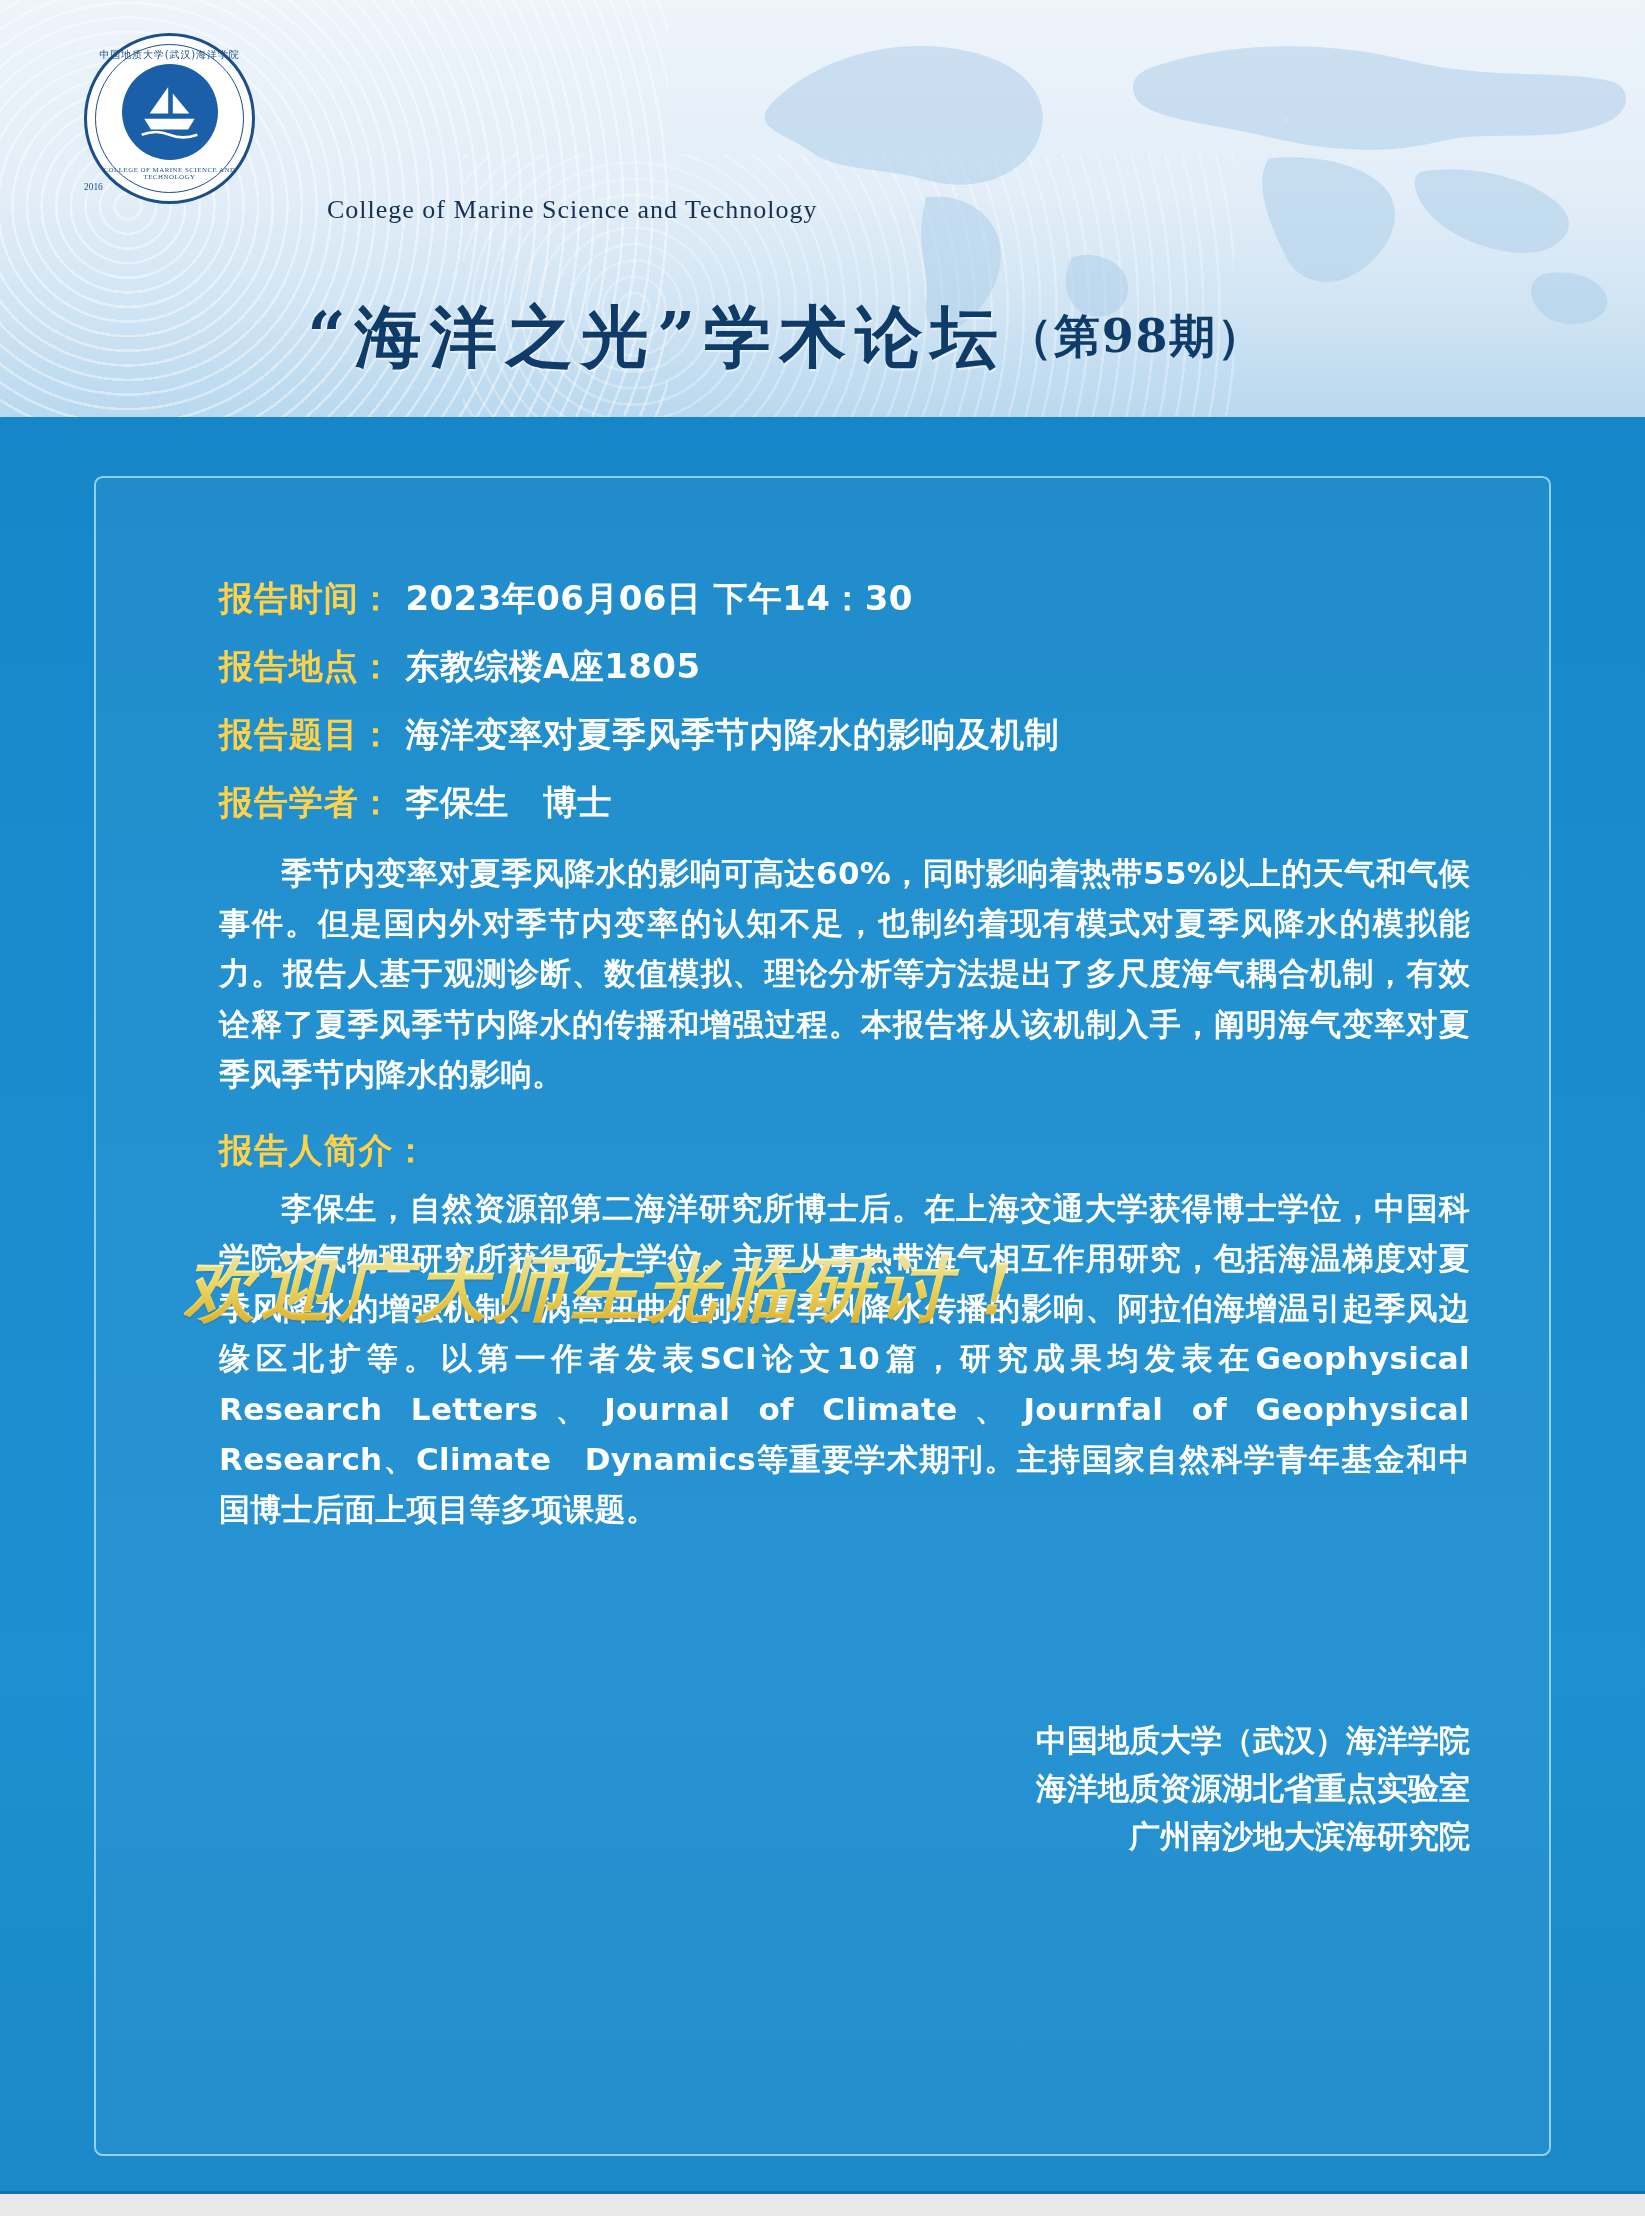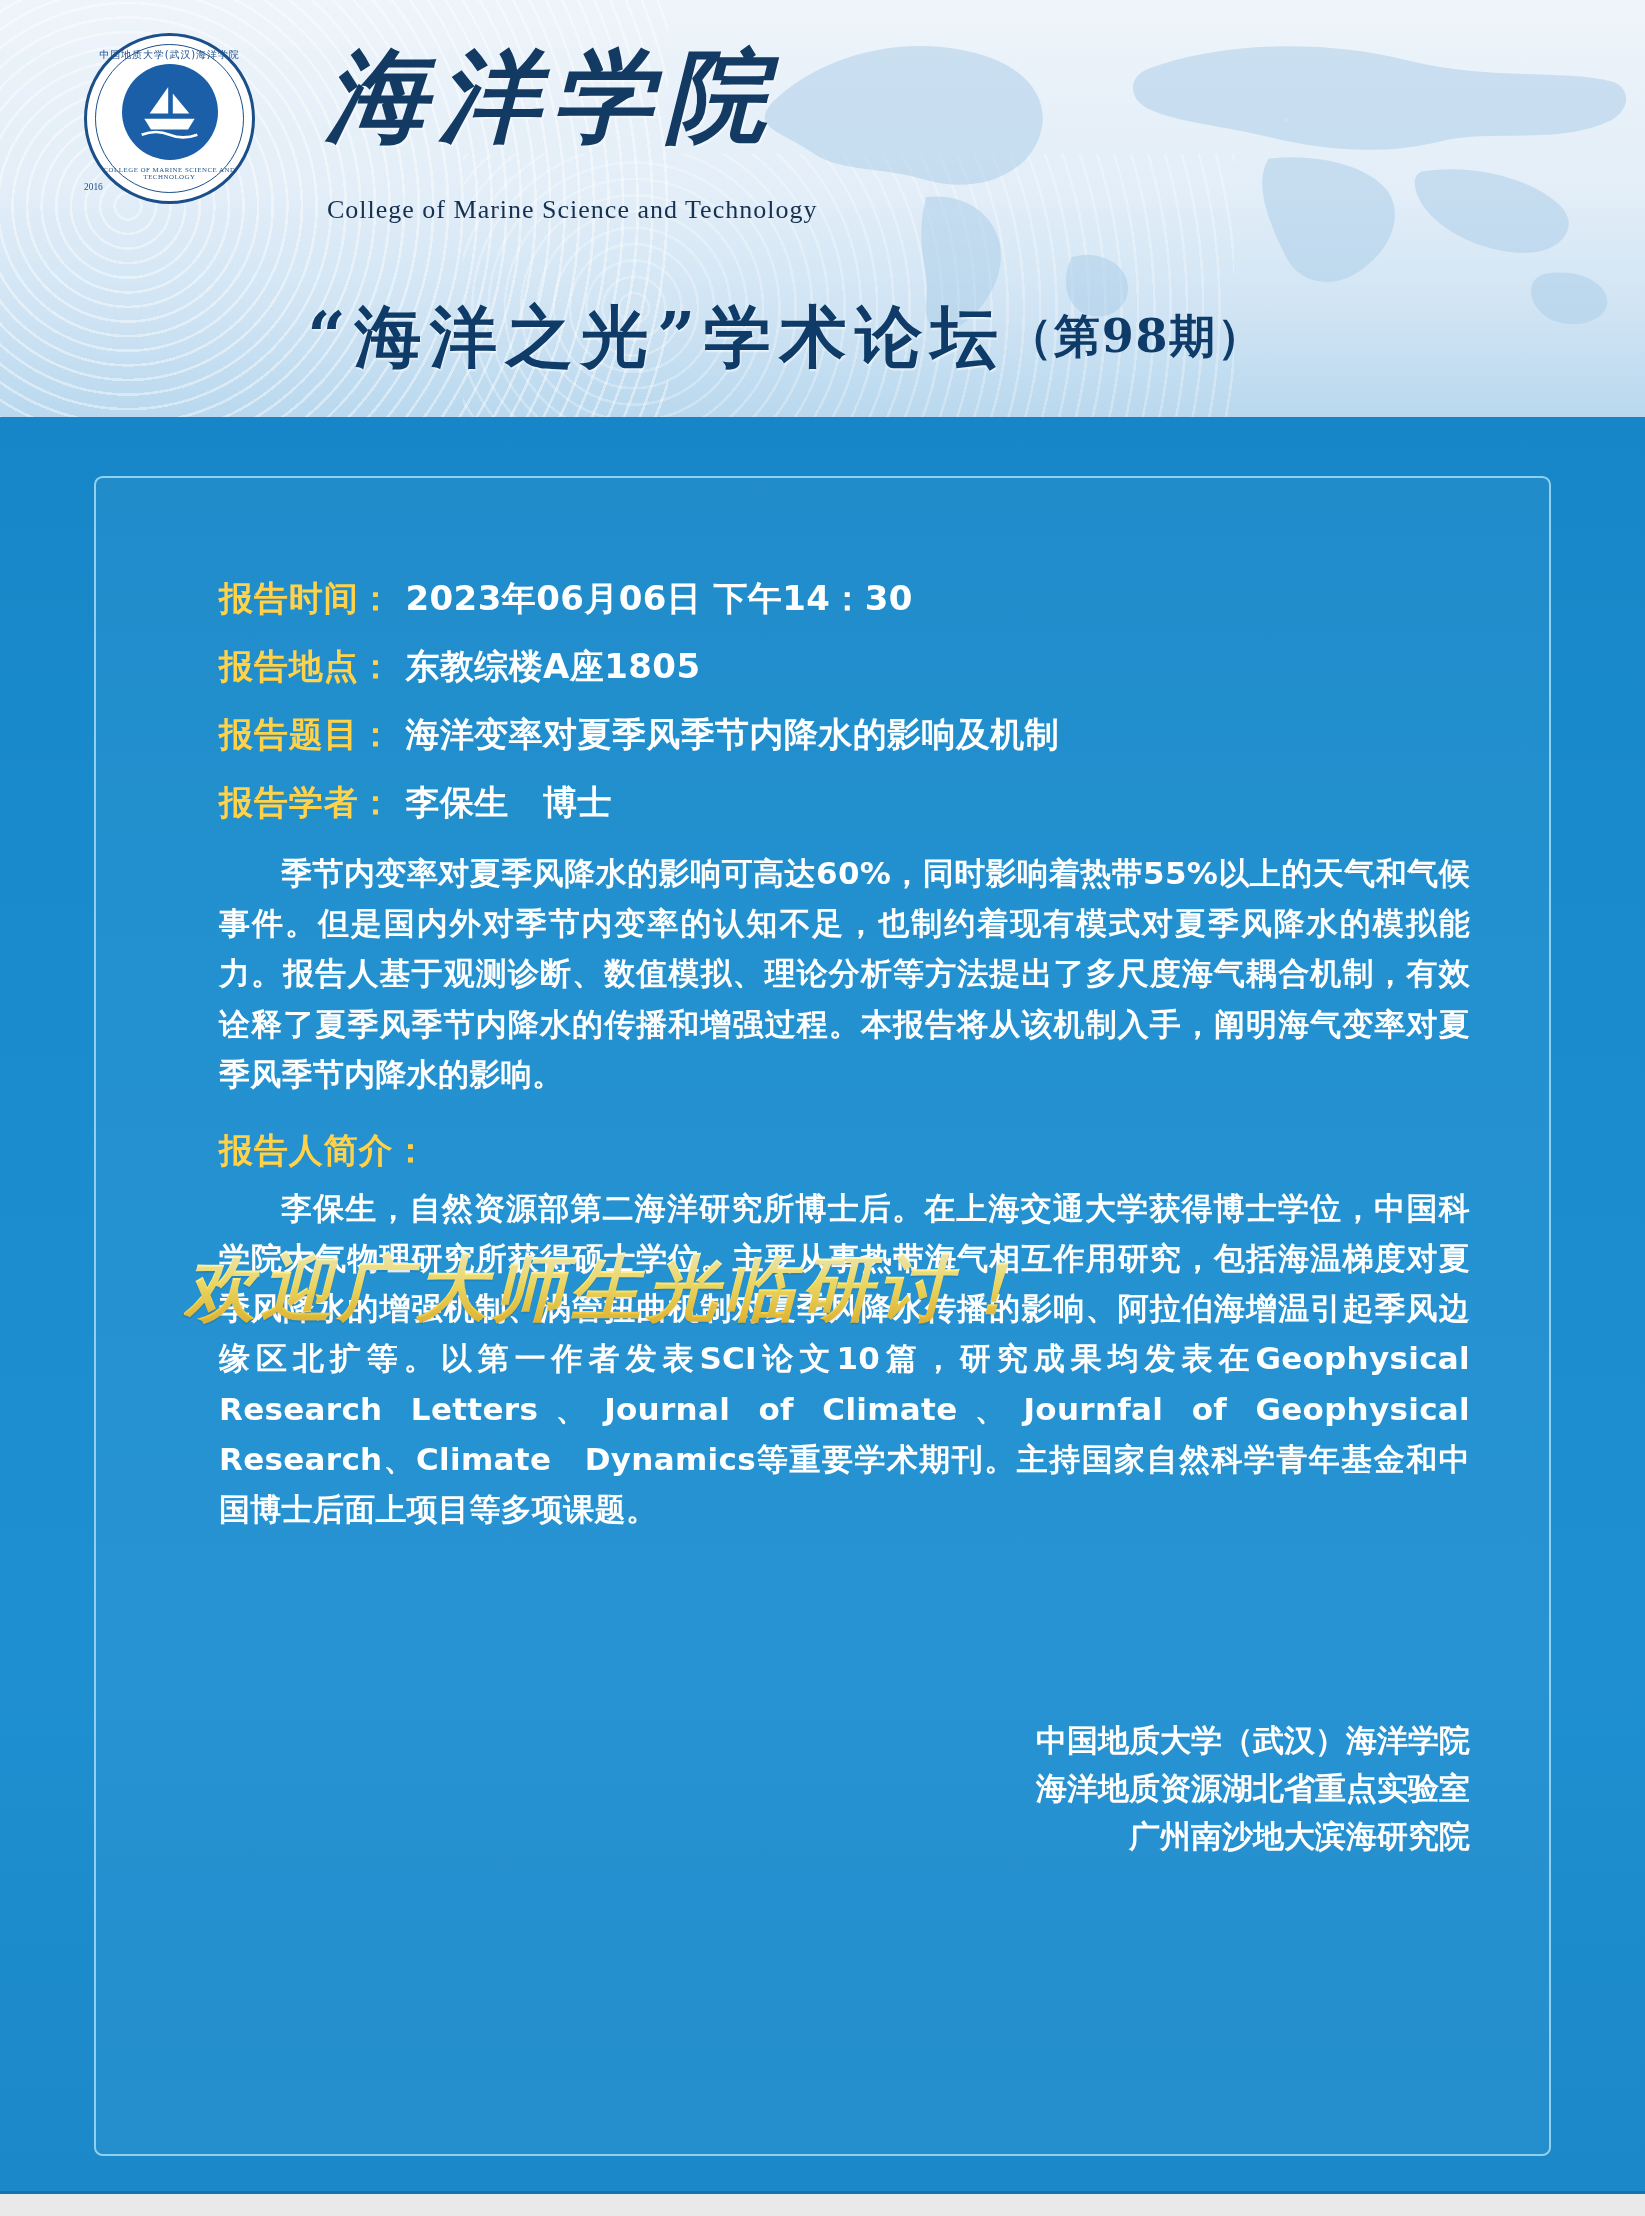--- a/index.html
+++ b/index.html
@@ -336,21 +336,20 @@
           <path d="M48 6 L48 46 L20 46 Z" fill="#ffffff"></path>
           <path d="M55 16 L55 46 L80 46 Z" fill="#ffffff"></path>
           <path d="M12 54 L88 54 L78 70 L22 70 Z" fill="#ffffff"></path>
           <path d="M8 78 Q30 70 50 78 Q70 86 92 78" stroke="#ffffff" stroke-width="4" fill="none"></path>
         </svg>
       </div>
       <div class="seal-bottom-text">COLLEGE OF MARINE SCIENCE AND TECHNOLOGY</div>
       <div class="seal-year">2016</div>
     </div>
 
-    <div class="brand-cn">海洋学院</div>
     <div class="brand-en">College of Marine Science and Technology</div>
 
     <div class="forum-title-band">
       <span class="forum-title">“海洋之光”学术论坛</span>
       <span class="forum-issue">（第98期）</span>
     </div>
   </div>
 
   <div class="blue-body"></div>
   <div class="inner-frame"></div>

